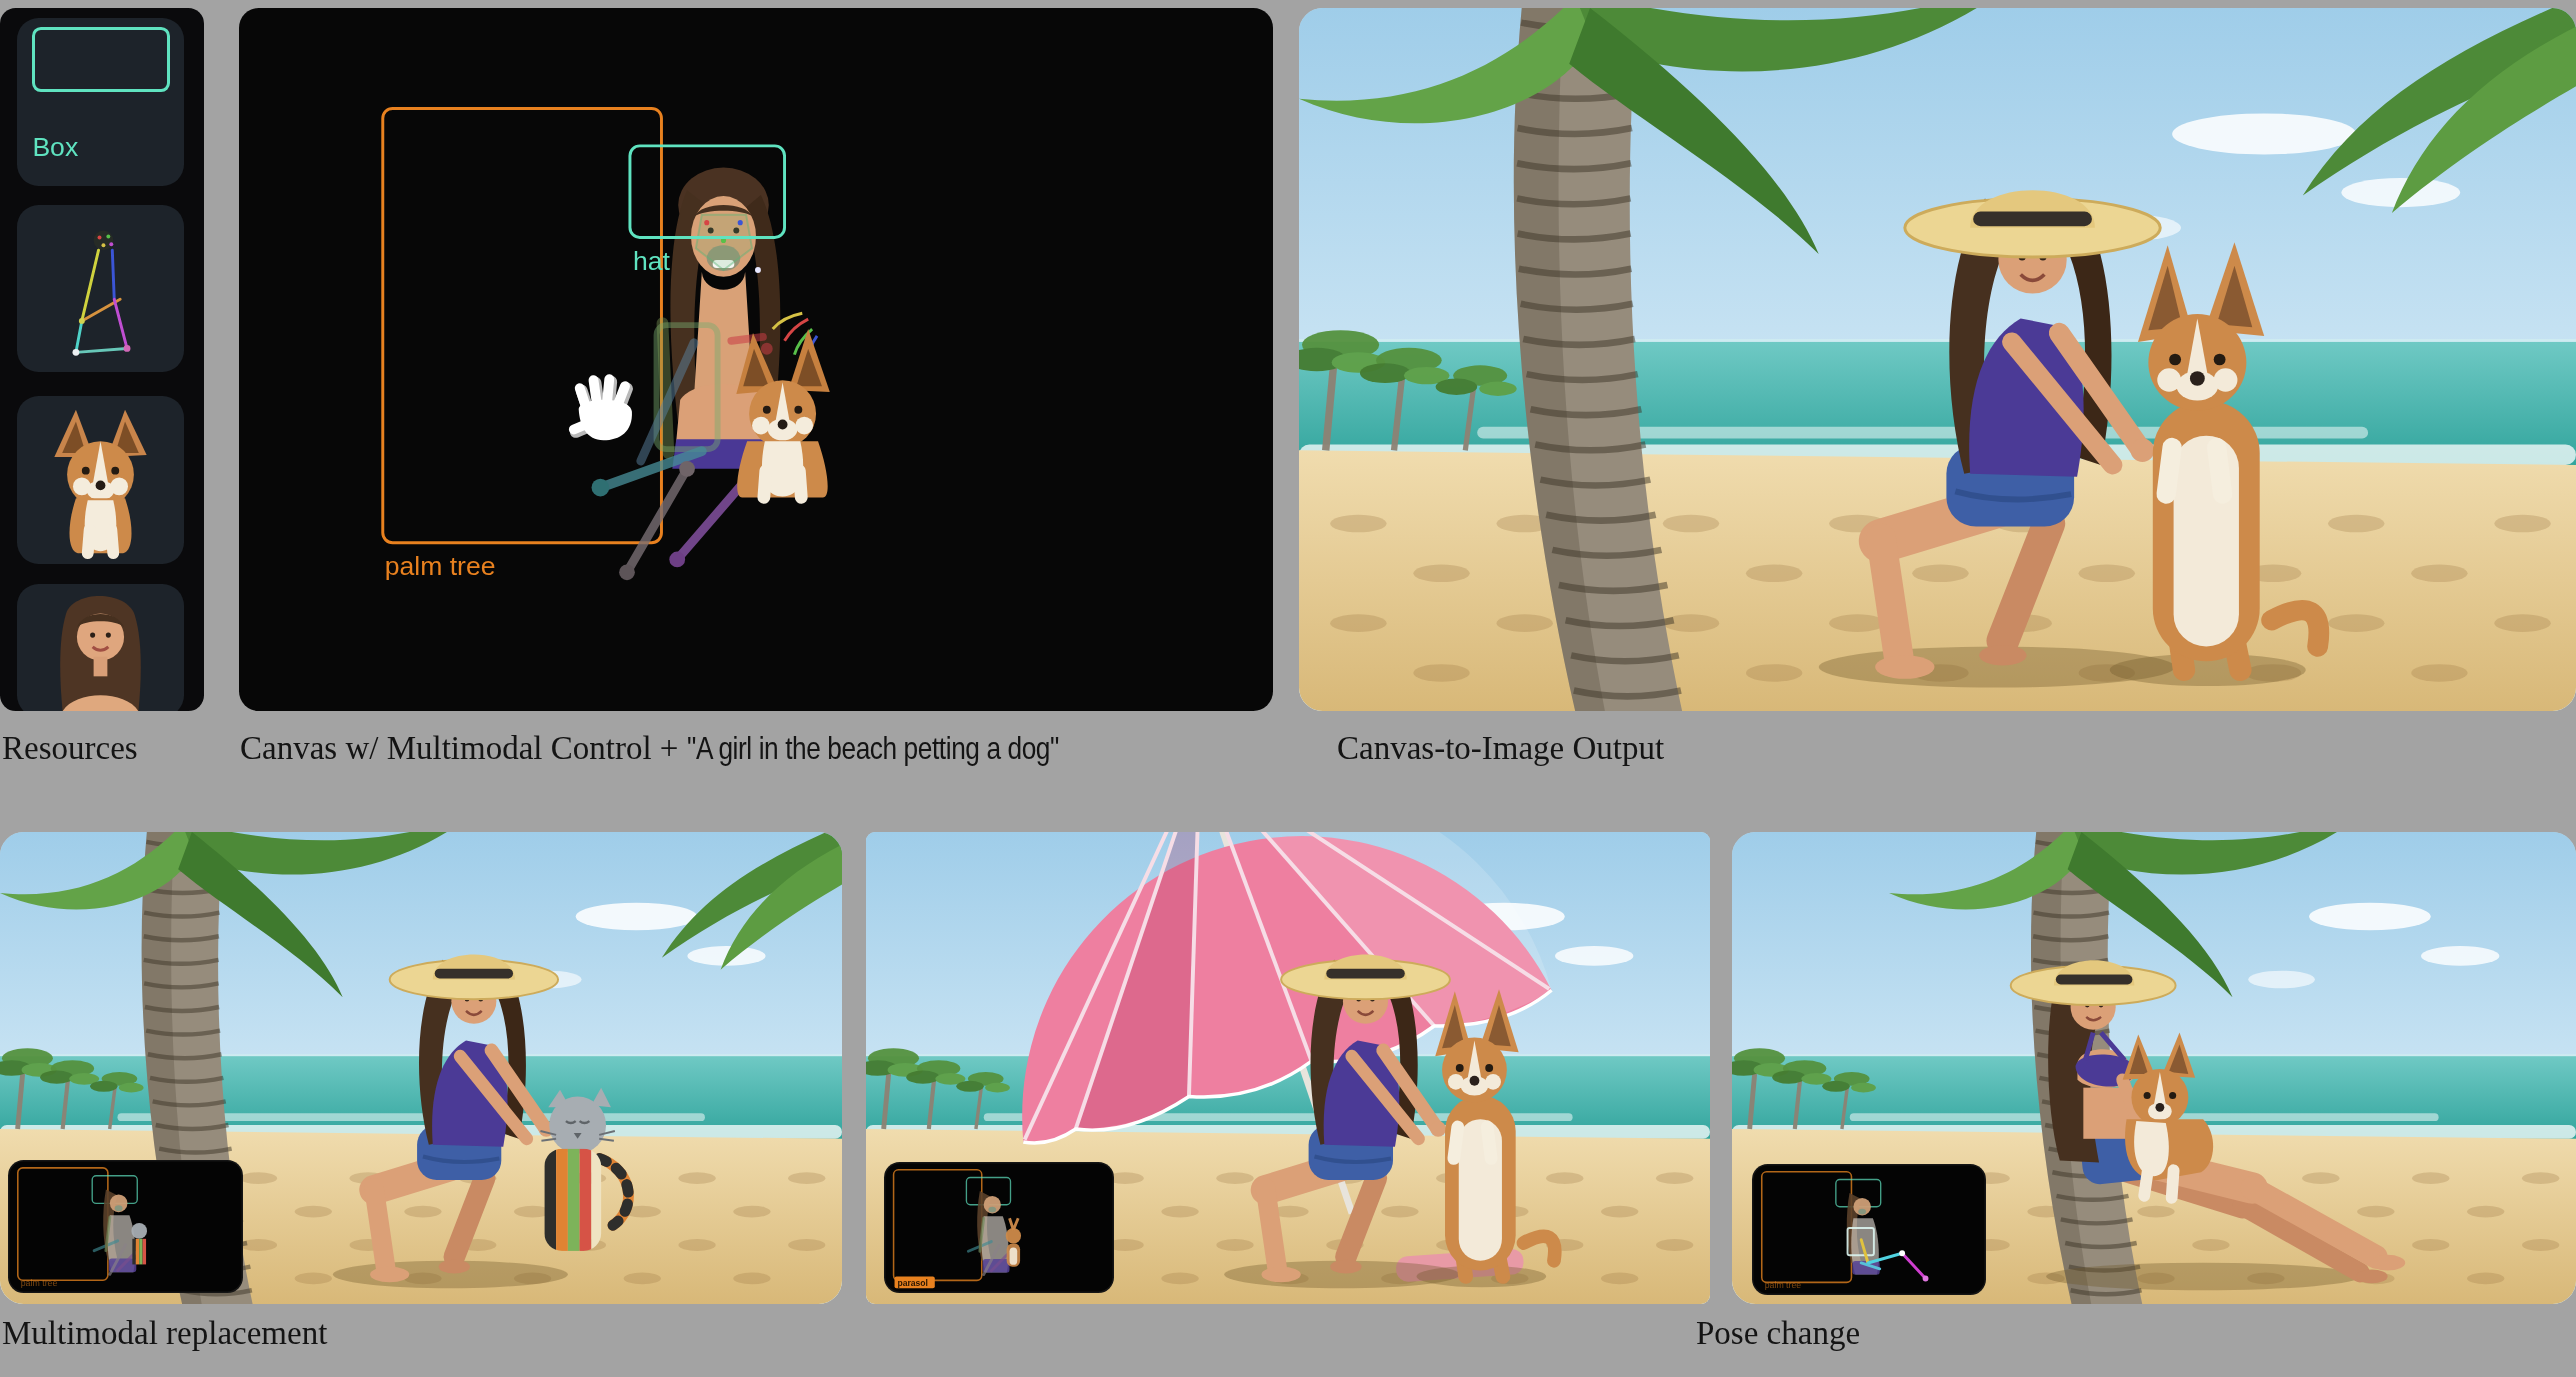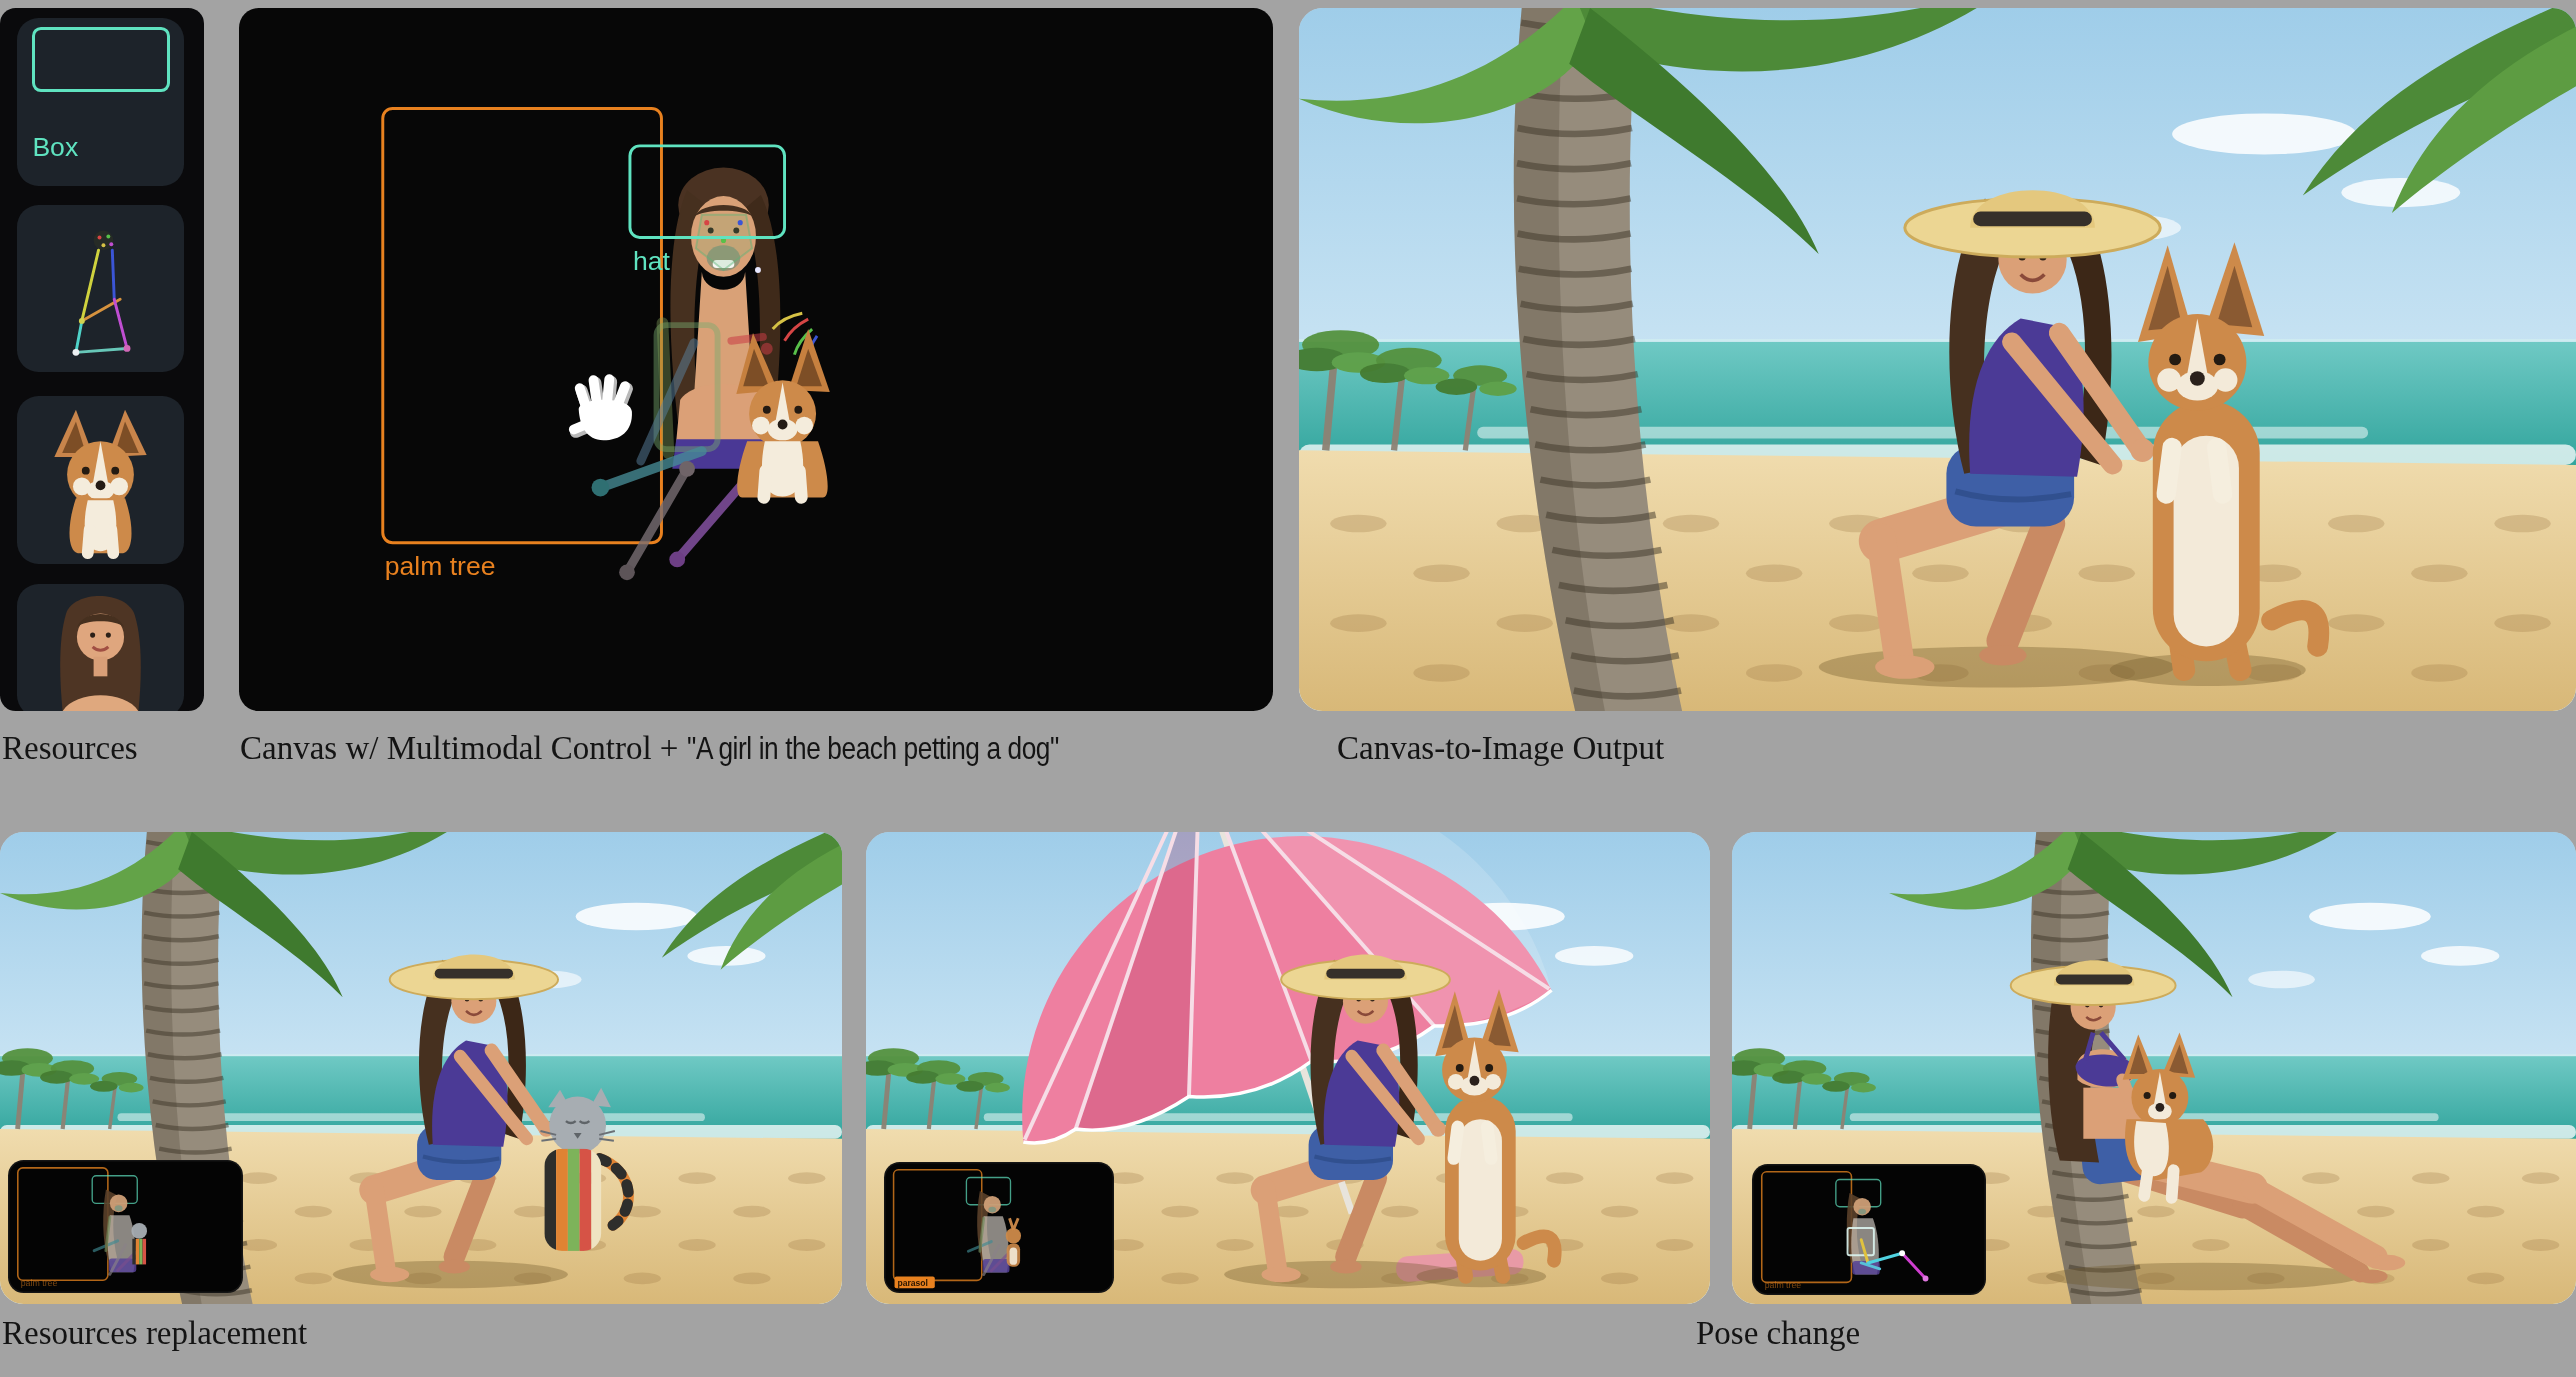--- a/index.html
+++ b/index.html
@@ -10,21 +10,21 @@
   .tile{position:absolute;left:16.7px;width:167px;background:#1d232a;border-radius:21.7px;overflow:hidden;}
   .tile-box{top:9.8px;height:168px;}
   .tile-pose{top:197px;height:167px;}
   .tile-dog{top:388px;height:168px;}
   .tile-girl{top:576px;height:133px;}
   .box-glyph{position:absolute;left:15.7px;top:9.8px;width:132px;height:59px;border:3px solid #5fe3c0;border-radius:8.9px;}
   .box-label{position:absolute;left:15.7px;top:114px;font-family:"Liberation Sans",sans-serif;font-size:26.6px;color:#5fe3c0;}
   .canvas-panel{left:239px;top:7.9px;width:1034px;height:703px;background:#070707;border-radius:19.7px;}
   .output-photo{left:1299px;top:7.9px;width:1277px;height:703px;border-radius:23.6px;background:#bcd8e8;}
   .result-card{top:832px;height:472px;border-radius:23.6px;background:#bcd8e8;}
-  .card-a{left:0;width:842px;} .card-b{left:866px;width:844px;} .card-c{left:1732px;width:844px;}
+  .card-a{left:0;width:842px;} .card-b{left:866px;width:844px;border-radius:9px;} .card-c{left:1732px;width:844px;}
   .scene{position:absolute;inset:0;}
   .scene svg{display:block;width:100%;height:100%;}
   .inset{position:absolute;background:#040404;border-radius:15.7px;box-shadow:inset 0 0 0 1.5px rgba(255,255,255,.07);}
   .inset-a{left:7.9px;top:328px;width:235px;height:133px;}
   .inset-b{left:17.7px;top:330px;width:230px;height:131px;}
   .inset-c{left:19.7px;top:332px;width:234px;height:131px;}
   .cap{position:absolute;font-size:33px;white-space:nowrap;}
   .cap-row1{top:730px;} .cap-row2{top:1315px;}
   .cap-resources{left:2px;} .cap-canvas{left:240px;} .cap-output{left:1337px;}
   .cap-a{left:2px;} .cap-b{left:870px;} .cap-c{left:1696px;}
@@ -878,16 +878,16 @@
             <text x="13" y="128" font-size="9" fill="rgba(222,128,30,.55)">palm tree</text>
           </svg>
         </div>
       </div>
   </section>
 
   <div class="cap cap-row1 cap-resources">Resources</div>
   <div class="cap cap-row1 cap-canvas"><span>Canvas w/ Multimodal Control + </span><span class="prompt">"A girl in the beach petting a dog"</span></div>
   <div class="cap cap-row1 cap-output">Canvas-to-Image Output</div>
 
-  <div class="cap cap-row2 cap-a">Resources replacement</div>
+  <div class="cap cap-row2 cap-a">Multimodal replacement</div>
   <div class="cap cap-row2 cap-c">Pose change</div>
 </div>
 
 
 </body></html>

